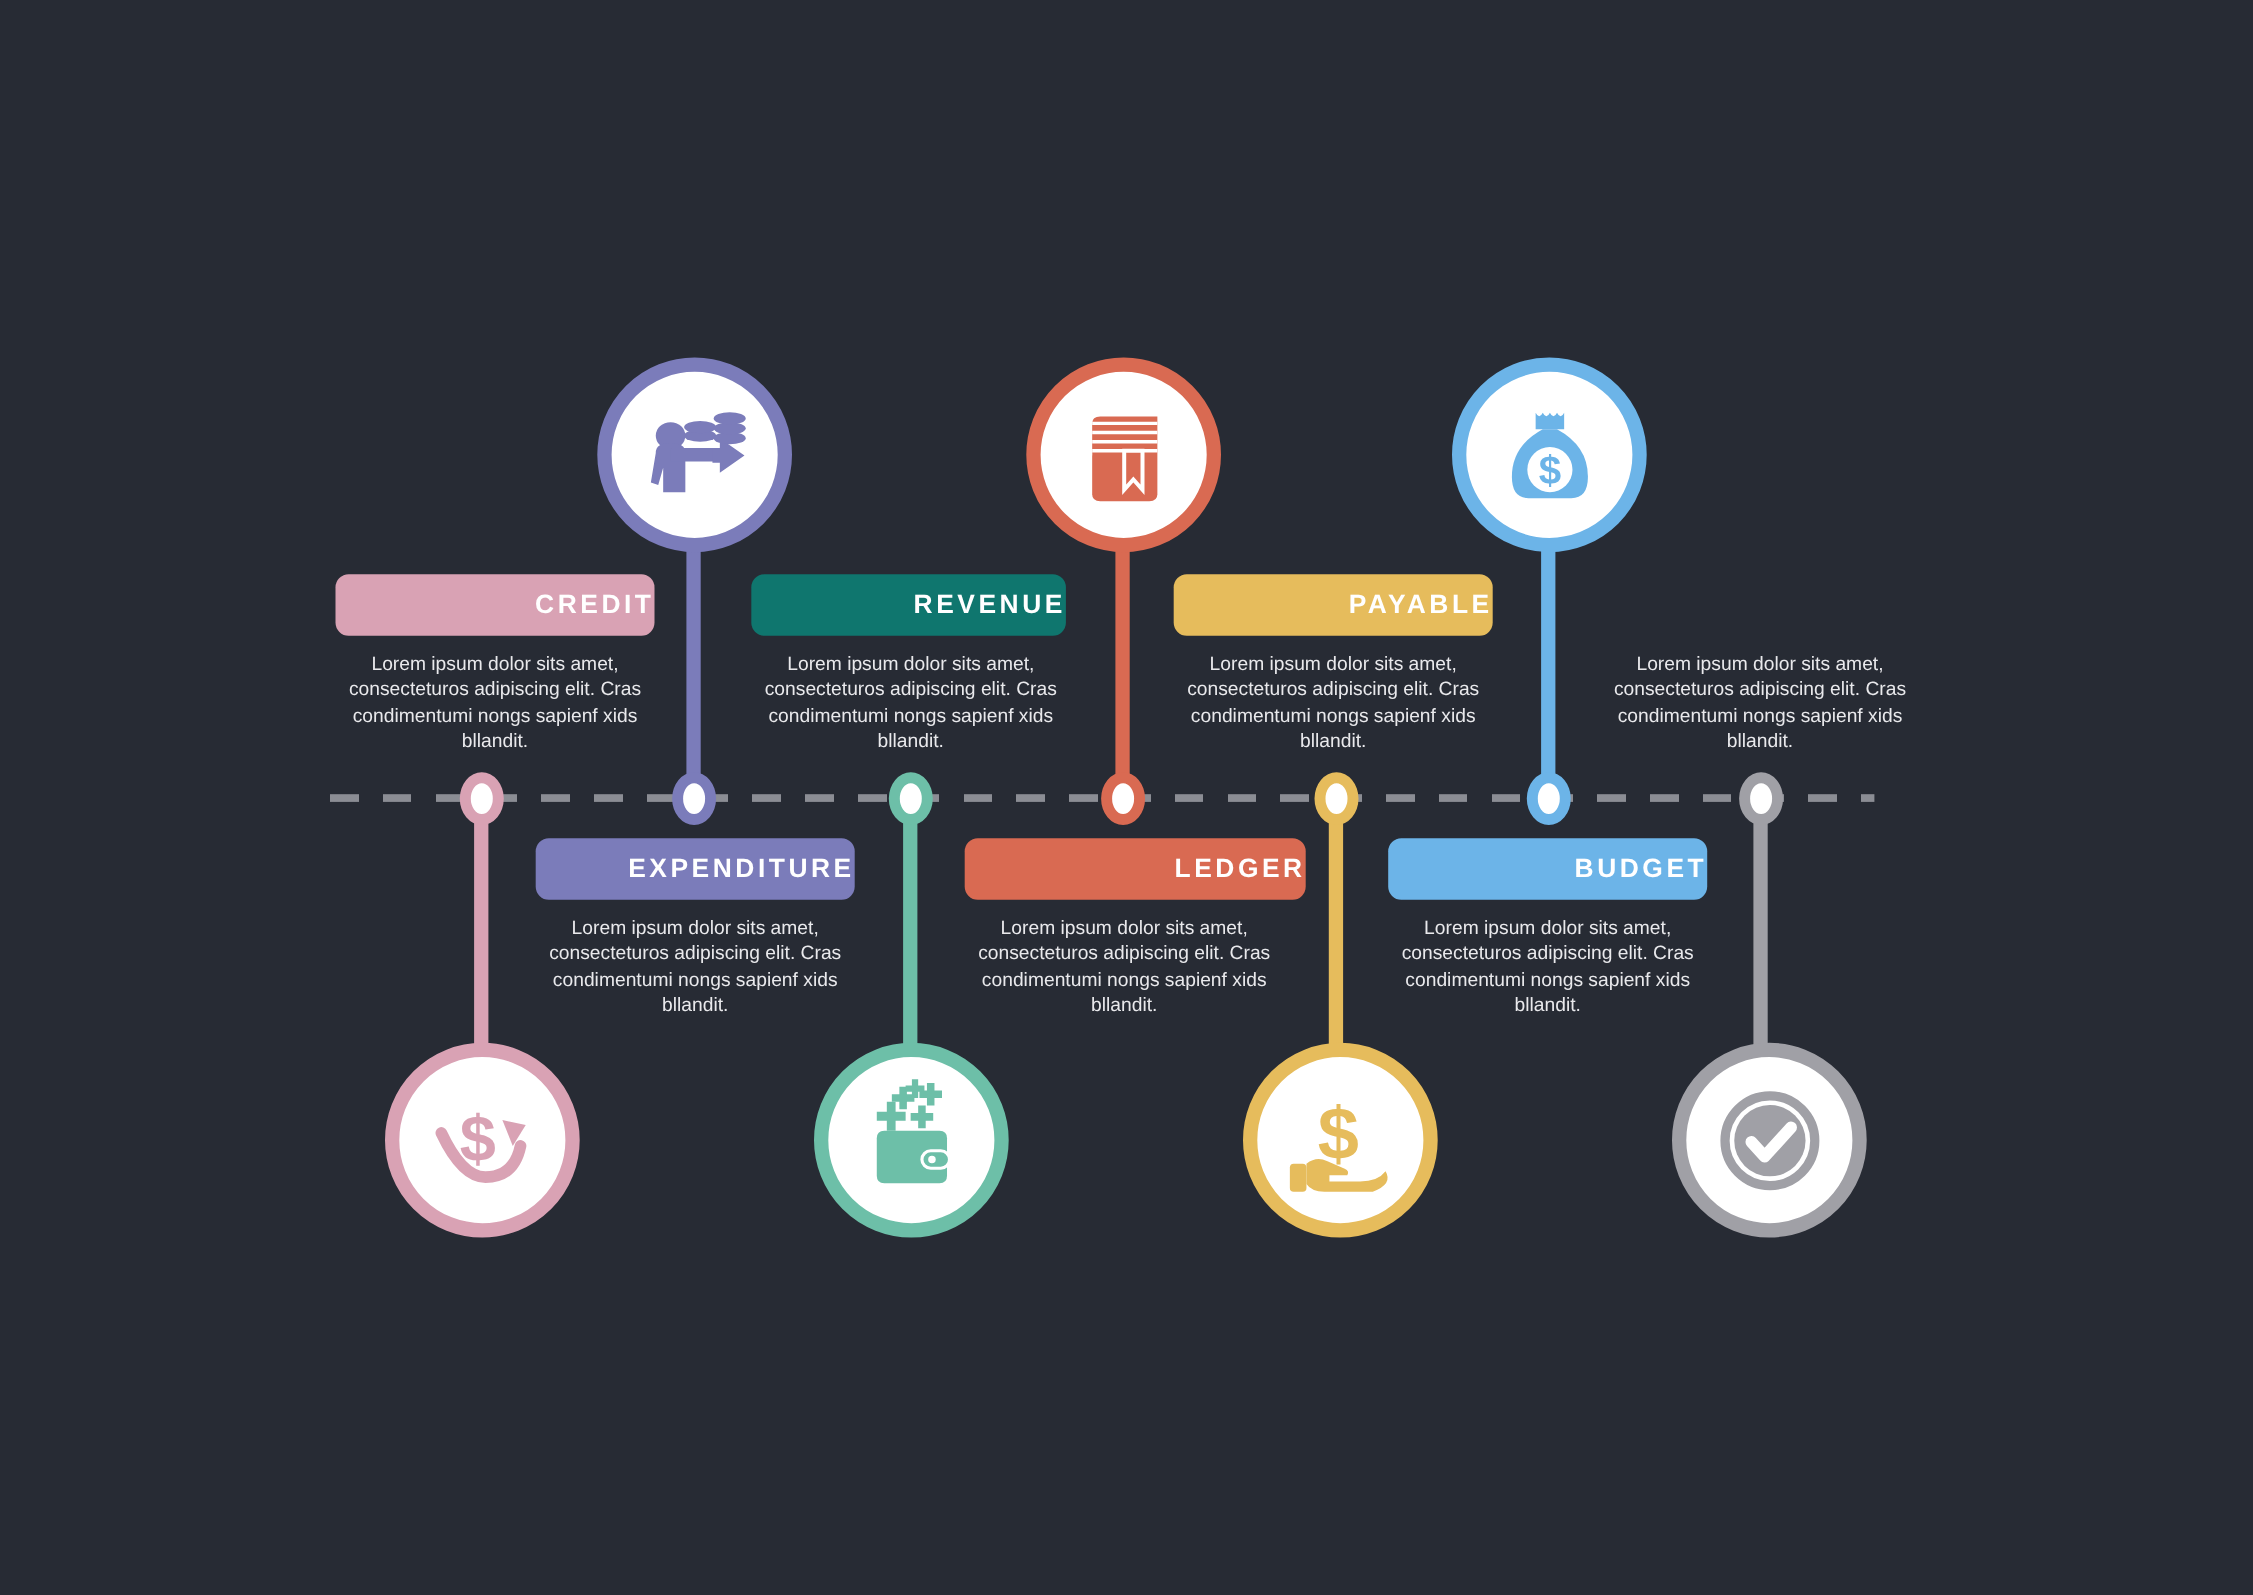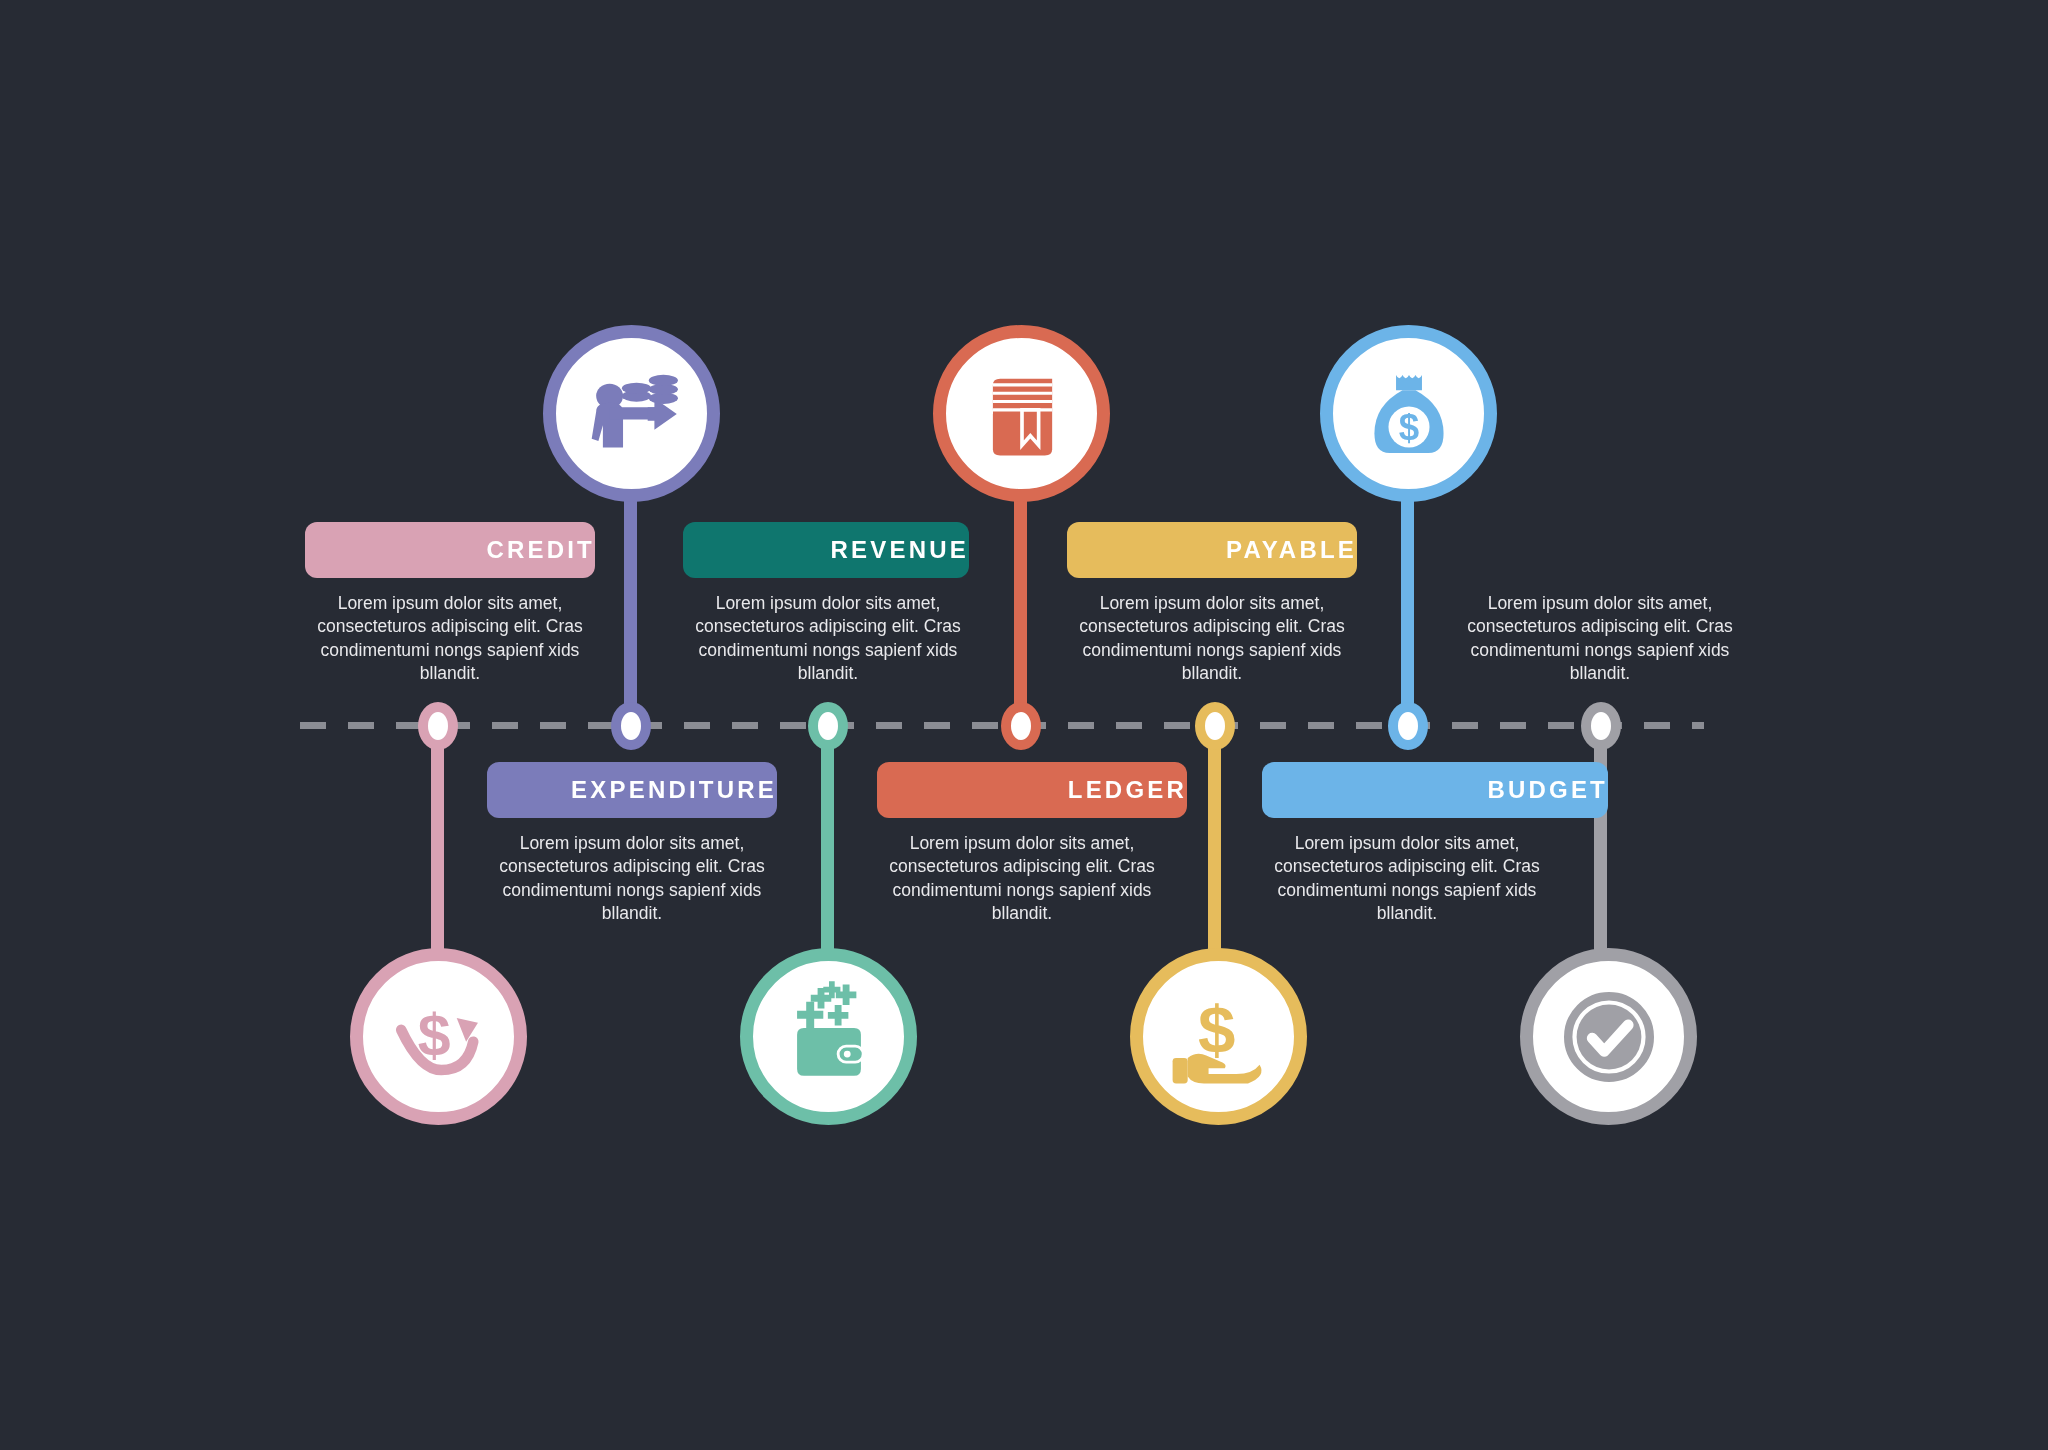--- a/index.html
+++ b/index.html
@@ -233,18 +233,18 @@
   <div class="pill" style="left:487px; top:762px; width:290px; background:#7b7cba;">
     <span class="pill-text">EXPENDITURE</span>
   </div>
   <div class="desc" style="left:472px; top:832px; width:320px;">Lorem ipsum dolor sits amet, consecteturos adipiscing elit. Cras condimentumi nongs sapienf xids bllandit.</div>
 
   <div class="pill" style="left:877px; top:762px; width:310px; background:#d96a52;">
     <span class="pill-text">LEDGER</span>
   </div>
   <div class="desc" style="left:862px; top:832px; width:320px;">Lorem ipsum dolor sits amet, consecteturos adipiscing elit. Cras condimentumi nongs sapienf xids bllandit.</div>
 
-  <div class="pill" style="left:1262px; top:762px; width:346px; background:#6cb4e8;">
+  <div class="pill" style="left:1262px; top:762px; width:290px; background:#6cb4e8;">
     <span class="pill-text">BUDGET</span>
   </div>
   <div class="desc" style="left:1247px; top:832px; width:320px;">Lorem ipsum dolor sits amet, consecteturos adipiscing elit. Cras condimentumi nongs sapienf xids bllandit.</div>
 
 </div>
 
 </body></html>

